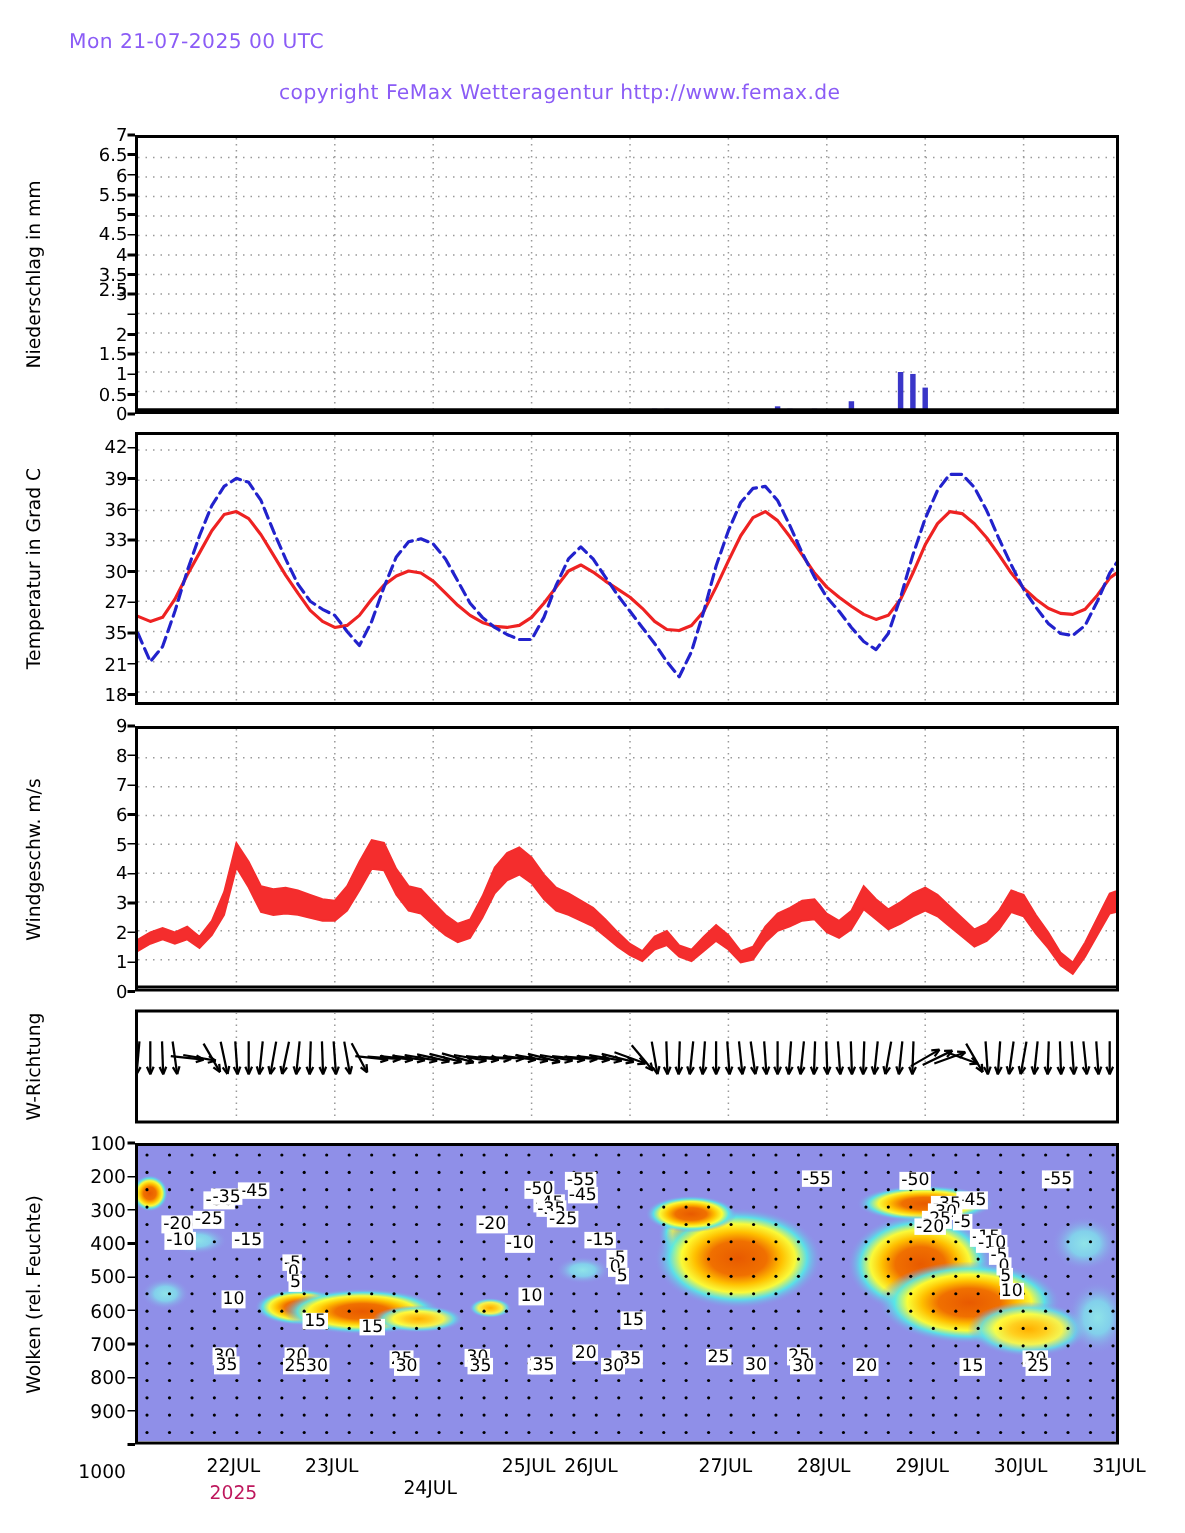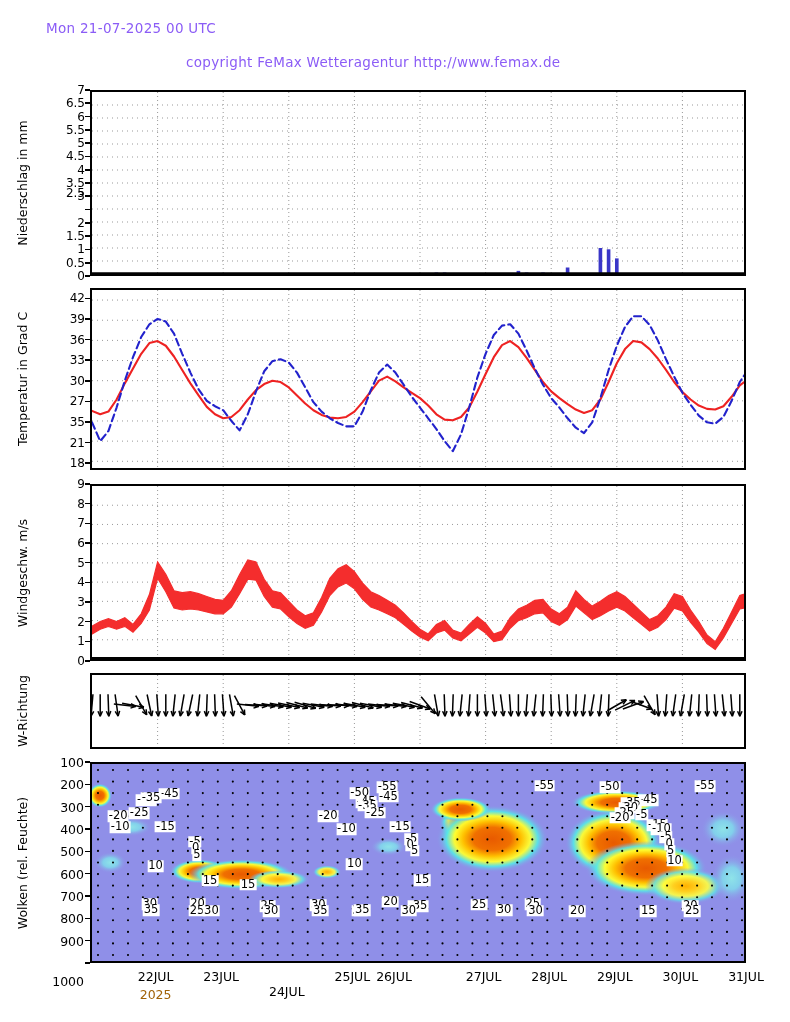--- a/index.html
+++ b/index.html
@@ -17,21 +17,21 @@
   .ylab{position:absolute;font-size:12.5px;white-space:nowrap;
         transform-origin:0 0;transform:rotate(-90deg);color:#000;}
 
   .ytick{position:absolute;font-size:12px;text-align:right;white-space:nowrap;color:#000;
          transform:translateY(-50%);}
   .ytick-cloud{position:absolute;font-size:12.5px;text-align:right;white-space:nowrap;color:#000;
          transform:translateY(-50%);}
 
   .xtick{position:absolute;font-size:12.5px;white-space:nowrap;color:#000;
          transform:translateX(-50%);}
-  #xyear{position:absolute;font-size:12.5px;color:#a16207;transform:translateX(-50%);}
+  #xyear{position:absolute;font-size:12.5px;color:#be185d;transform:translateX(-50%);}
 
   .clbl{position:absolute;font-size:11.5px;background:#fff;color:#000;
         line-height:1;padding:0 1px;white-space:nowrap;transform:translate(-50%,-50%);}
 </style>
 </head>
 <body>
 
 <div id="root">
 
   <div class="hdr" id="hdr-date">Mon 21-07-2025 00 UTC</div>

